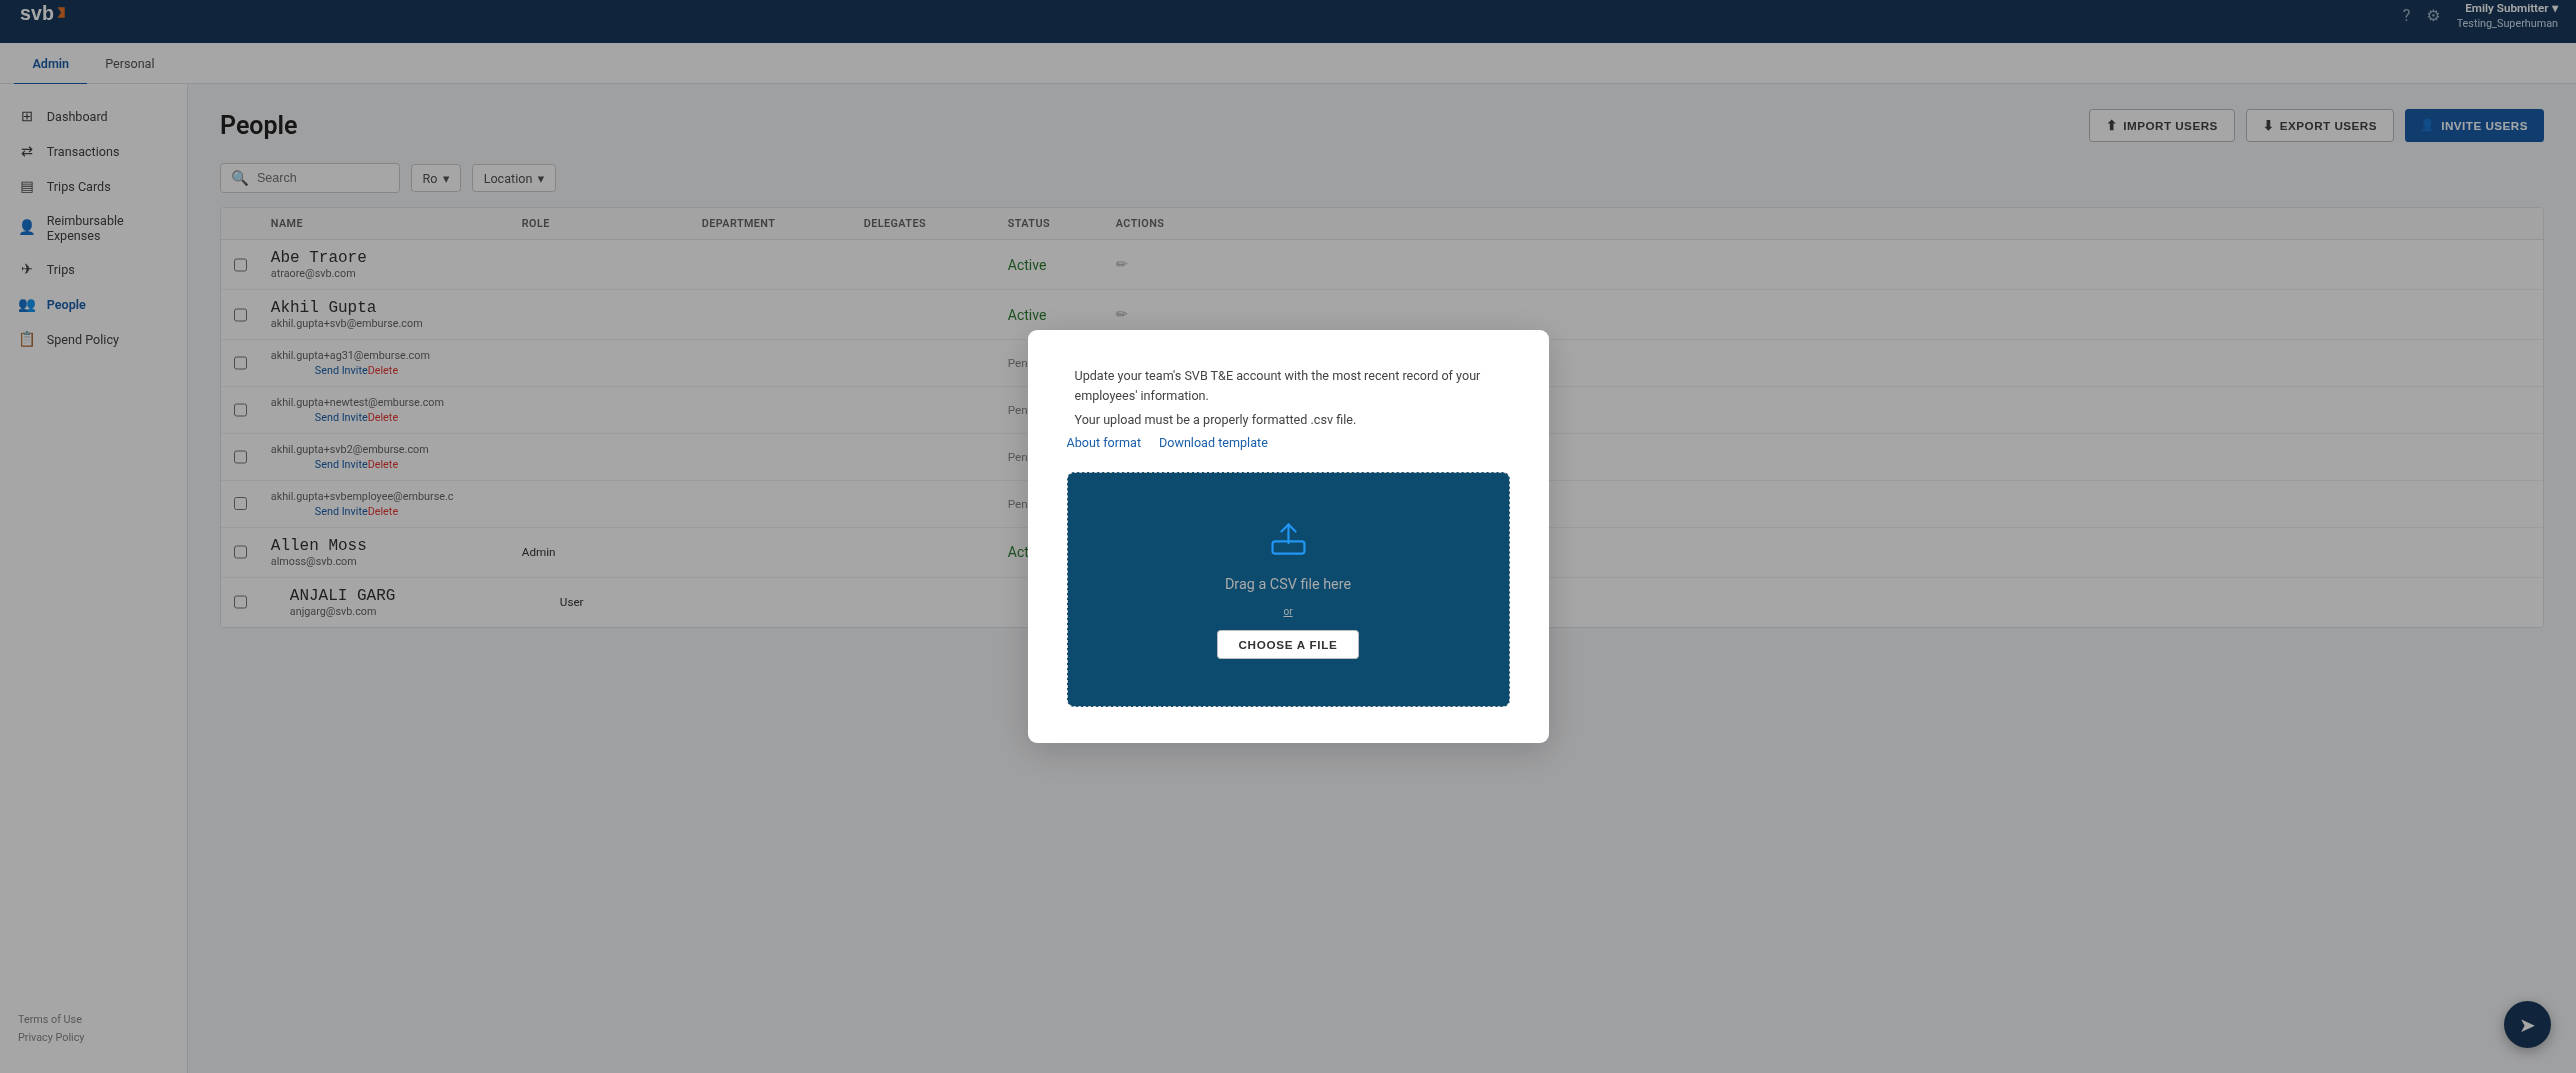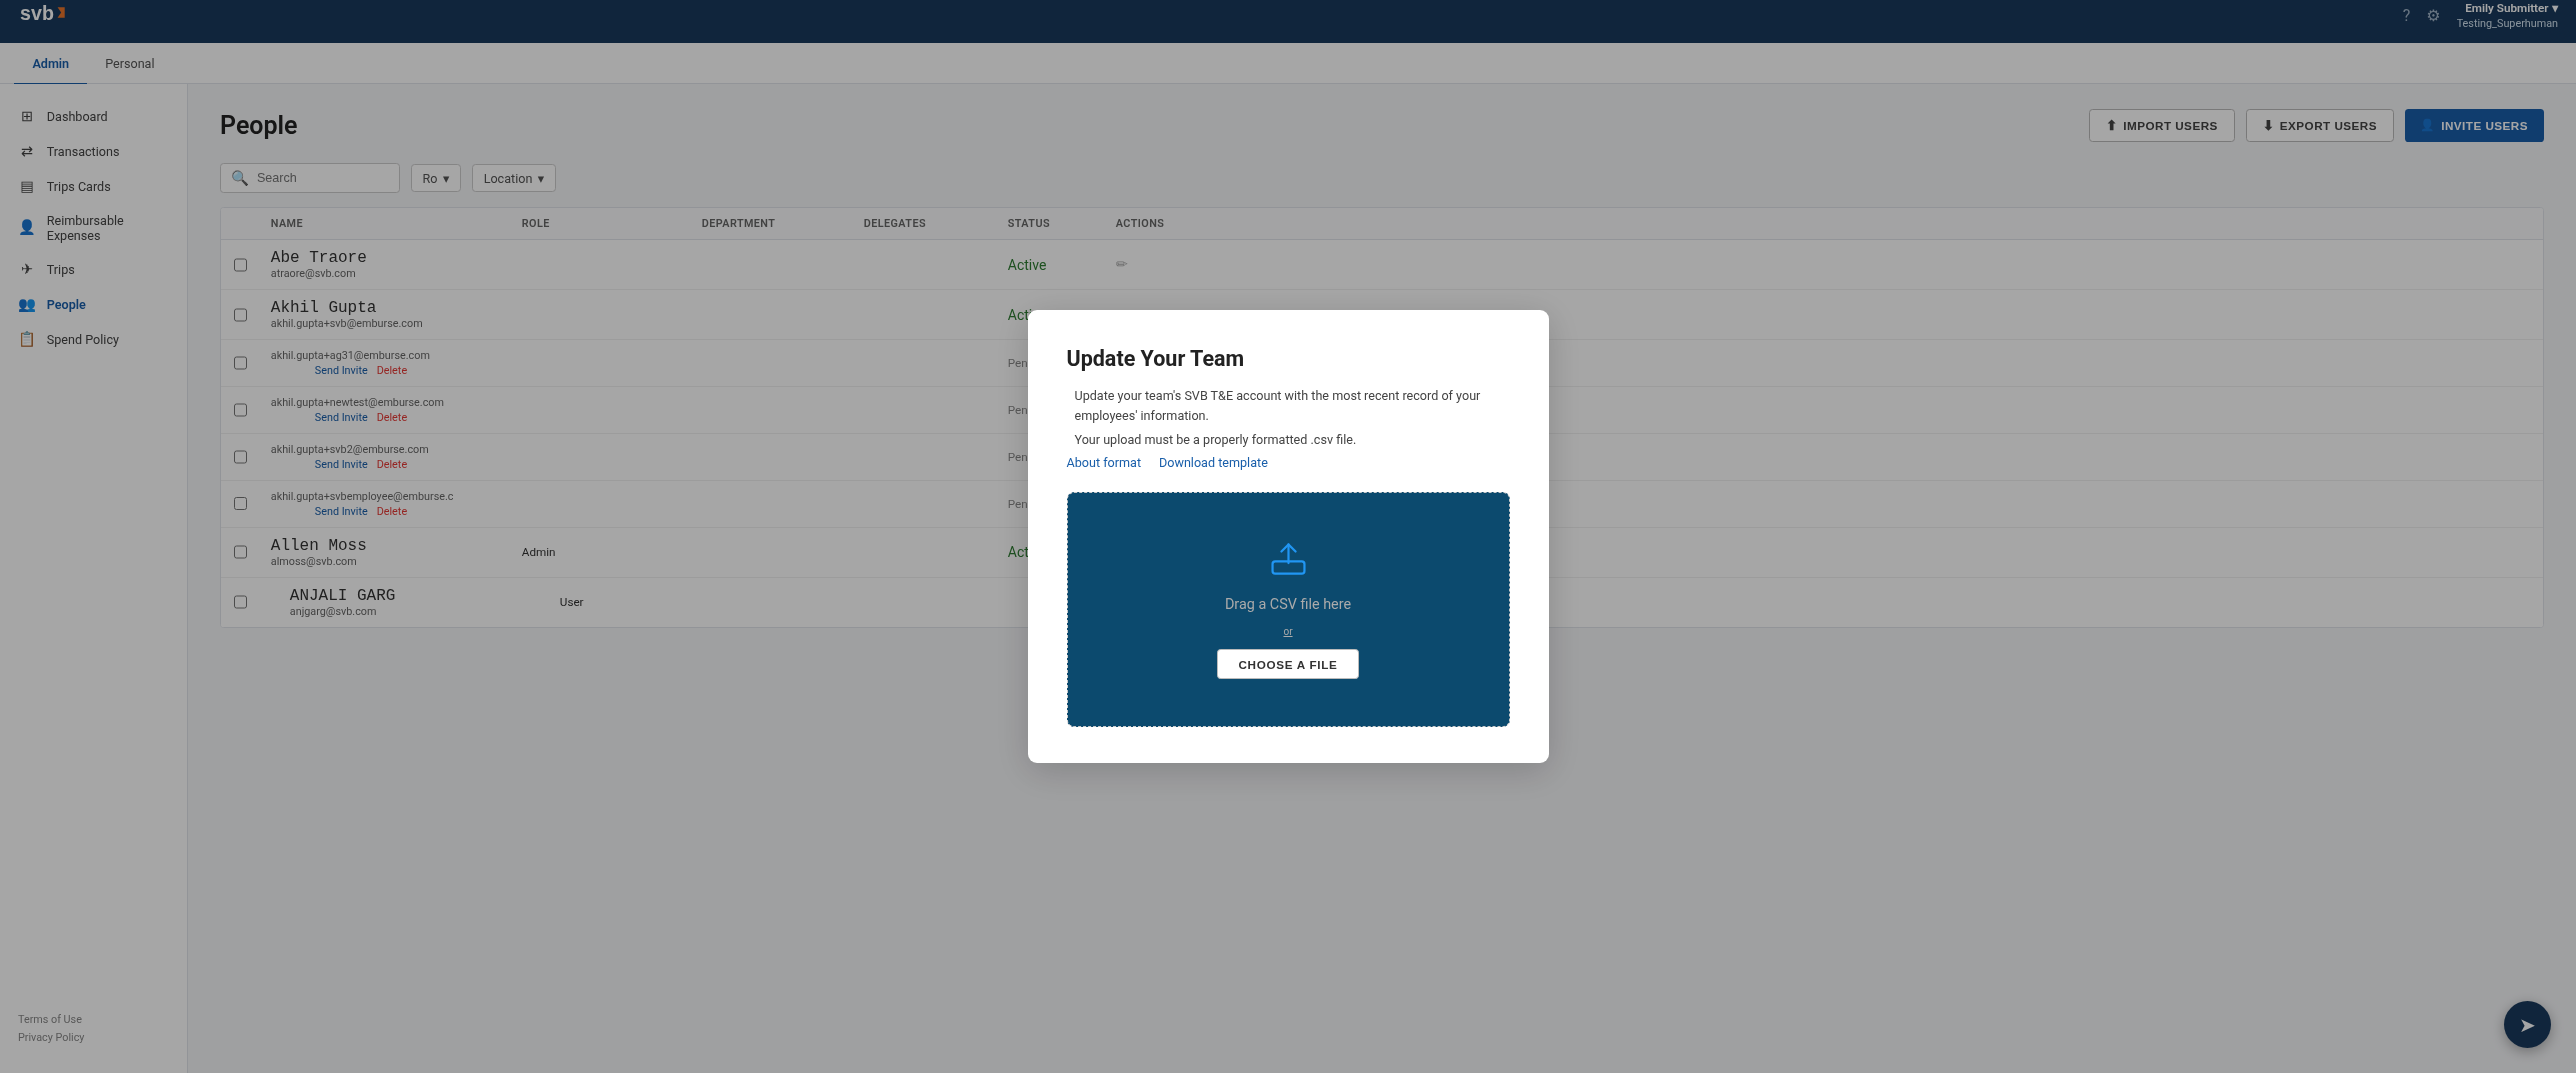--- a/index.html
+++ b/index.html
@@ -185,21 +185,21 @@
       border-bottom: 0.9px solid #f0f0f0;
       align-items: center;
       padding: 9px 0;
       background: #fff;
     }
     .table-data-row:last-child { border-bottom: none; gap: 19px; }
     .td { font-size: 11.7px; color: #333; padding: 0 10.8px; }
     .name-cell { display: flex; flex-direction: column; }
     .name-cell .name { font-weight: 500; color: #333; font-size: 16px; font-family: Liberation Mono, monospace; }
     .name-cell .email { font-size: 10.8px; color: #666; }
-    .name-cell .actions-links { display: flex; gap: 9px; margin-top: 1.8px; padding-left: 44px; }
+    .name-cell .actions-links { display: flex; margin-top: 1.8px; padding-left: 44px; }
     .action-link { font-size: 10.8px; color: #1a5faa; cursor: pointer; }
     .action-link.red { color: #e53935; }
     .status-active { color: #2e7d32; font-size: 14px; }
     .status-pending { color: #888; font-size: 11.7px; }
     .edit-icon { color: #aaa; cursor: pointer; font-size: 14.4px; }
     .checkbox-col { display: flex; justify-content: center; align-items: center; }
     input[type="checkbox"] { width: 13.5px; height: 13.5px; cursor: pointer; }
 
     
     .modal-overlay {
@@ -531,21 +531,20 @@
         <div class="td"></div>
         <div class="td status-active">Active</div>
         <div class="td"><span class="edit-icon">✏</span></div>
       </div>
     </div>
   </main>
 </div>
 
 <div class="modal-overlay">
   <div class="modal">
-    <h2 class="modal-title">Update Your Team</h2>
     <p class="modal-desc">
       <span>Update your team's SVB T&amp;E account with the most recent record of your</span><br>
       <span>employees' information.</span>
     </p>
     <p class="modal-desc">Your upload must be a properly formatted .csv file.</p>
     <div class="modal-links">
       <a href="#" class="modal-link">About format</a>
       <a href="#" class="modal-link">Download template</a>
     </div>
     <div class="drop-zone">

